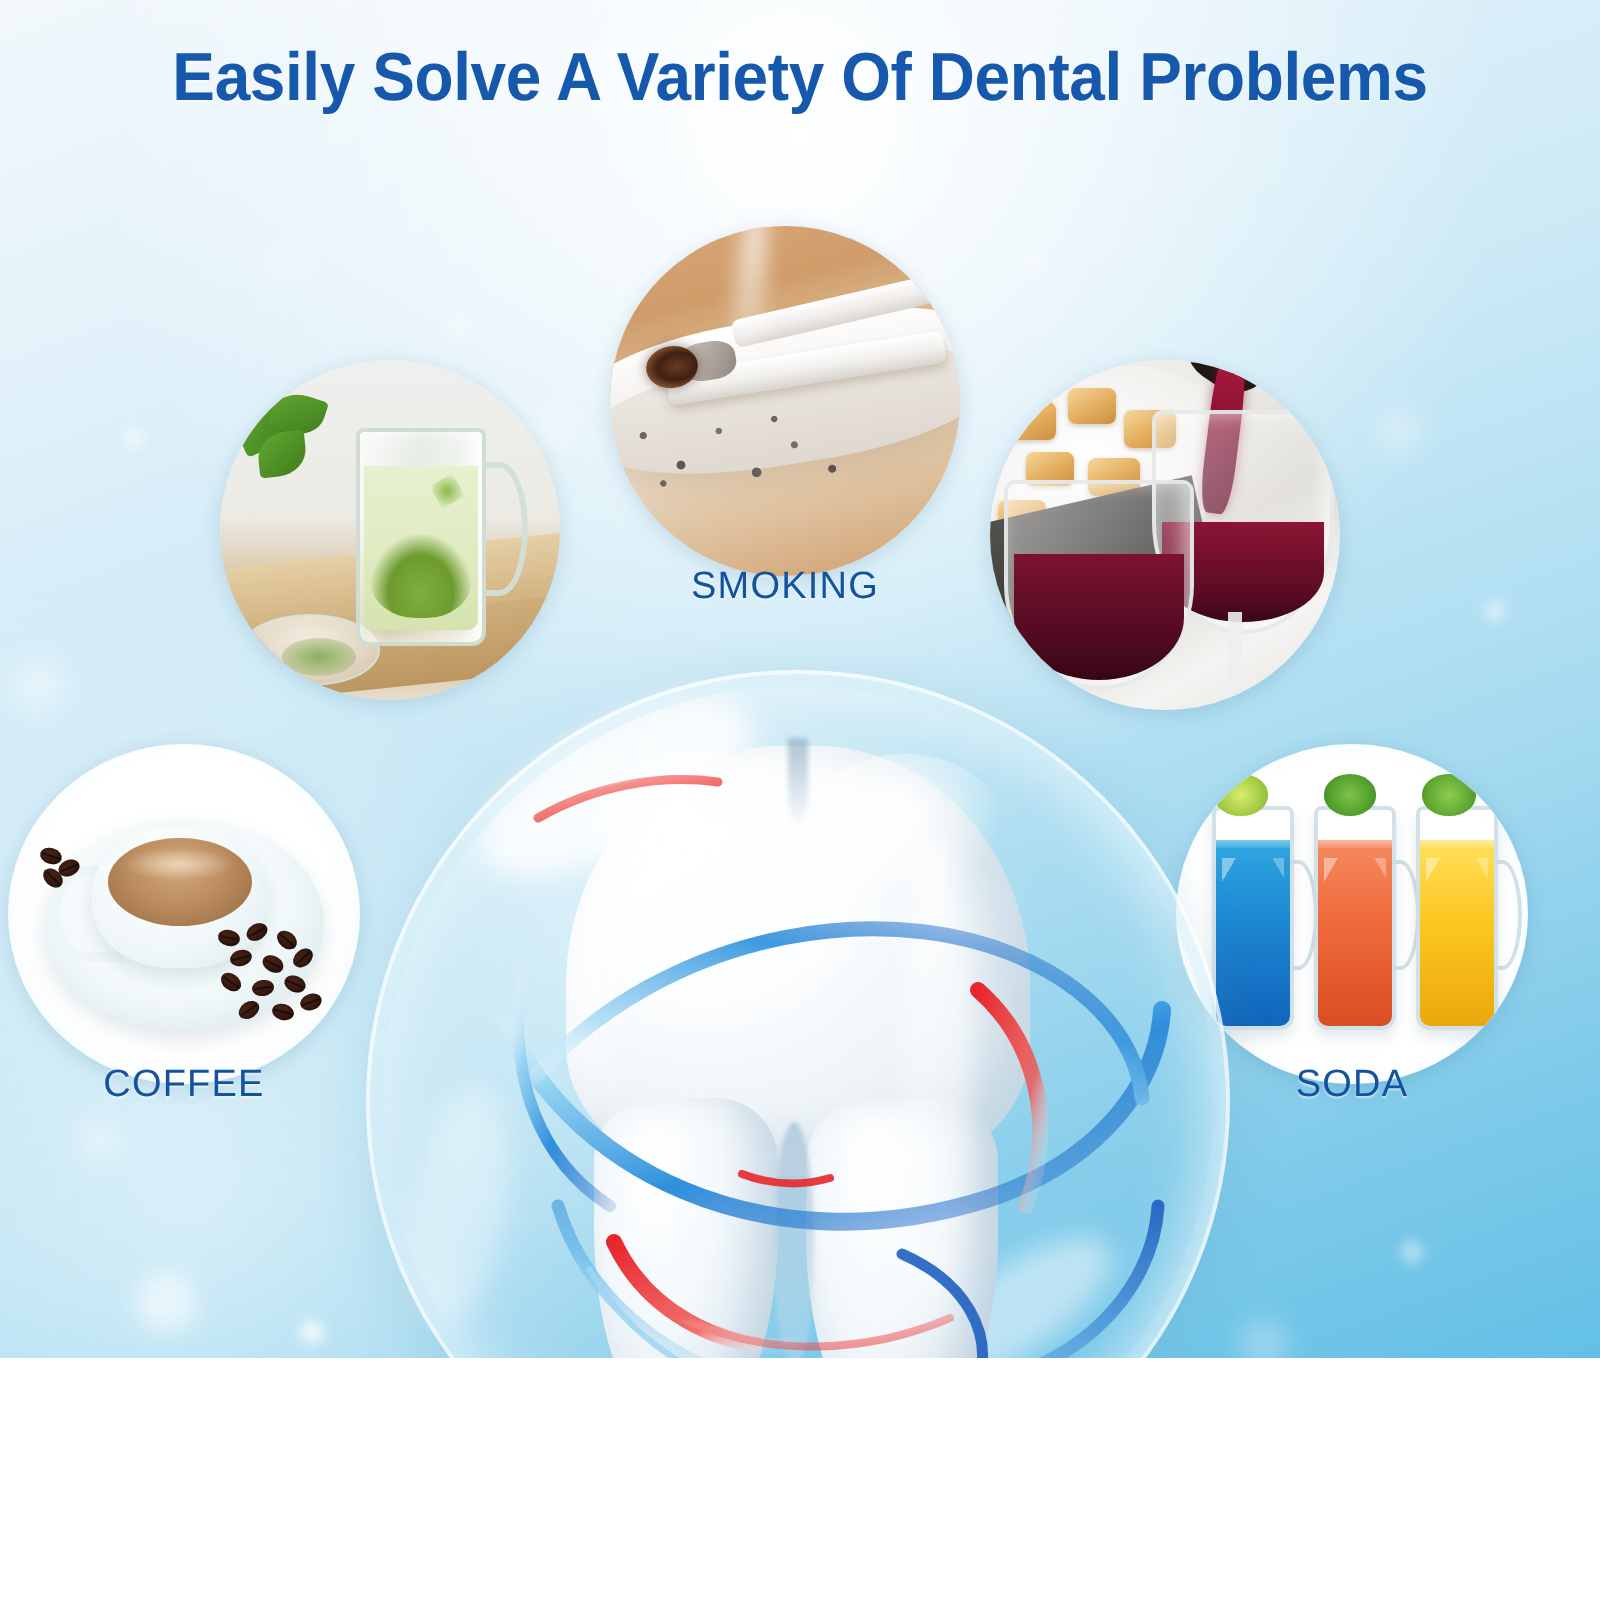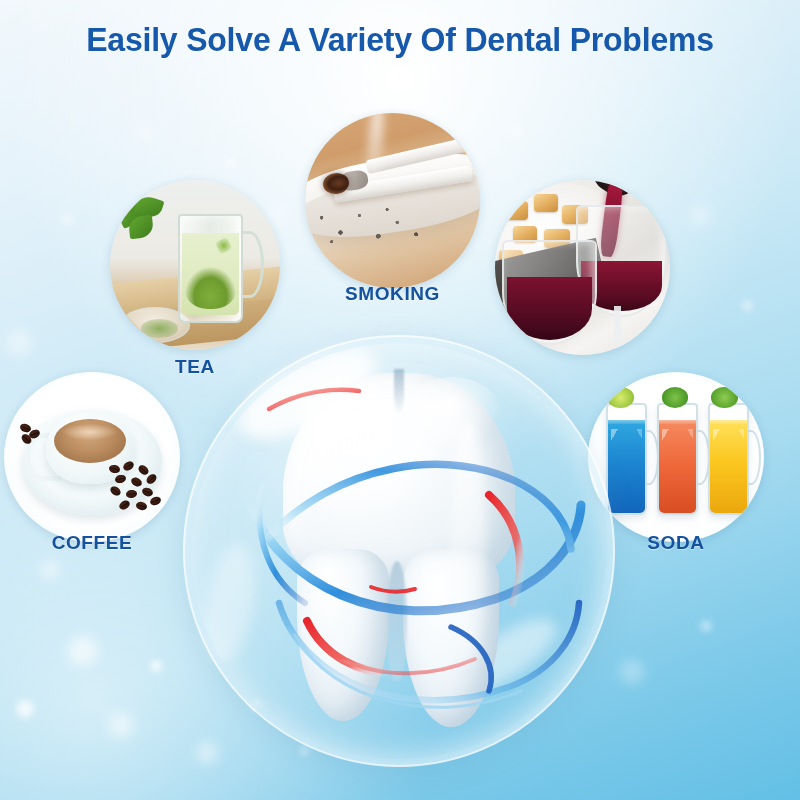--- a/index.html
+++ b/index.html
@@ -1,21 +1,21 @@
 <!DOCTYPE html>
 <html><head>
 <meta charset="utf-8">
 <style>
   html,body{margin:0;padding:0;}
   body{
     width:800px;height:800px;overflow:hidden;
     font-family:"Liberation Sans","DejaVu Sans",sans-serif;
   }
   #poster{
-    position:relative;width:800px;height:800px;overflow:hidden;
+    position:relative;width:800px;height:679px;overflow:hidden;
     background:
       radial-gradient(circle at 12% 88%, rgba(255,255,255,.55) 0%, rgba(255,255,255,0) 34%),
       radial-gradient(circle at 50% 10%, #ffffff 0%, rgba(255,255,255,0) 48%),
       linear-gradient(160deg, #f2f8fc 0%, #e4f2fa 18%, #cbe9f6 42%, #a7dbf0 66%, #7cc9e9 86%, #63c0e6 100%);
   }
   
   .bokeh{position:absolute;border-radius:50%;background:#ffffff;pointer-events:none;}
   .bokeh.soft{filter:blur(3px);}
   .bokeh.soft2{filter:blur(6px);}
 
@@ -30,21 +30,21 @@
   }
 
   
   .node{position:absolute;}
   .photo{
     position:relative;border-radius:50%;overflow:hidden;
     box-shadow:0 2px 10px rgba(40,100,140,.18);
   }
   .node .label{
     position:absolute;left:0;width:100%;text-align:center;
-    font-size:19px;font-weight:bold;color:#14519f;letter-spacing:.6px;
+    font-size:19px;font-weight:normal;color:#14519f;letter-spacing:.6px;
     text-shadow:0 1px 1px rgba(255,255,255,.55);
   }
   
   #node-tea   {left:110px;top:180px;width:170px;}
   #node-tea   .photo{width:170px;height:170px;}
   #node-tea   .label{top:176px;}
 
   #node-smoking{left:305px;top:113px;width:175px;}
   #node-smoking .photo{width:175px;height:175px;}
   #node-smoking .label{top:170px;}
@@ -297,21 +297,20 @@
           <i></i>
           <i></i>
         </div>
       <div class="tea-handle"></div>
       <div class="tea-mug">
         <div class="tea-liquid"></div>
         <div class="tea-leaves"></div>
         <div class="tea-leaf-fl"></div>
       </div>
     </div>
-    <div class="label">TEA</div>
   </div>
 
   <div class="node" id="node-smoking">
     <div class="photo">
       <div class="sm-bg"></div>
       <div class="sm-tray">
           <div class="sm-trayin"></div>
         </div>
       <div class="sm-flecks"></div>
       <div class="sm-cig2"></div>

